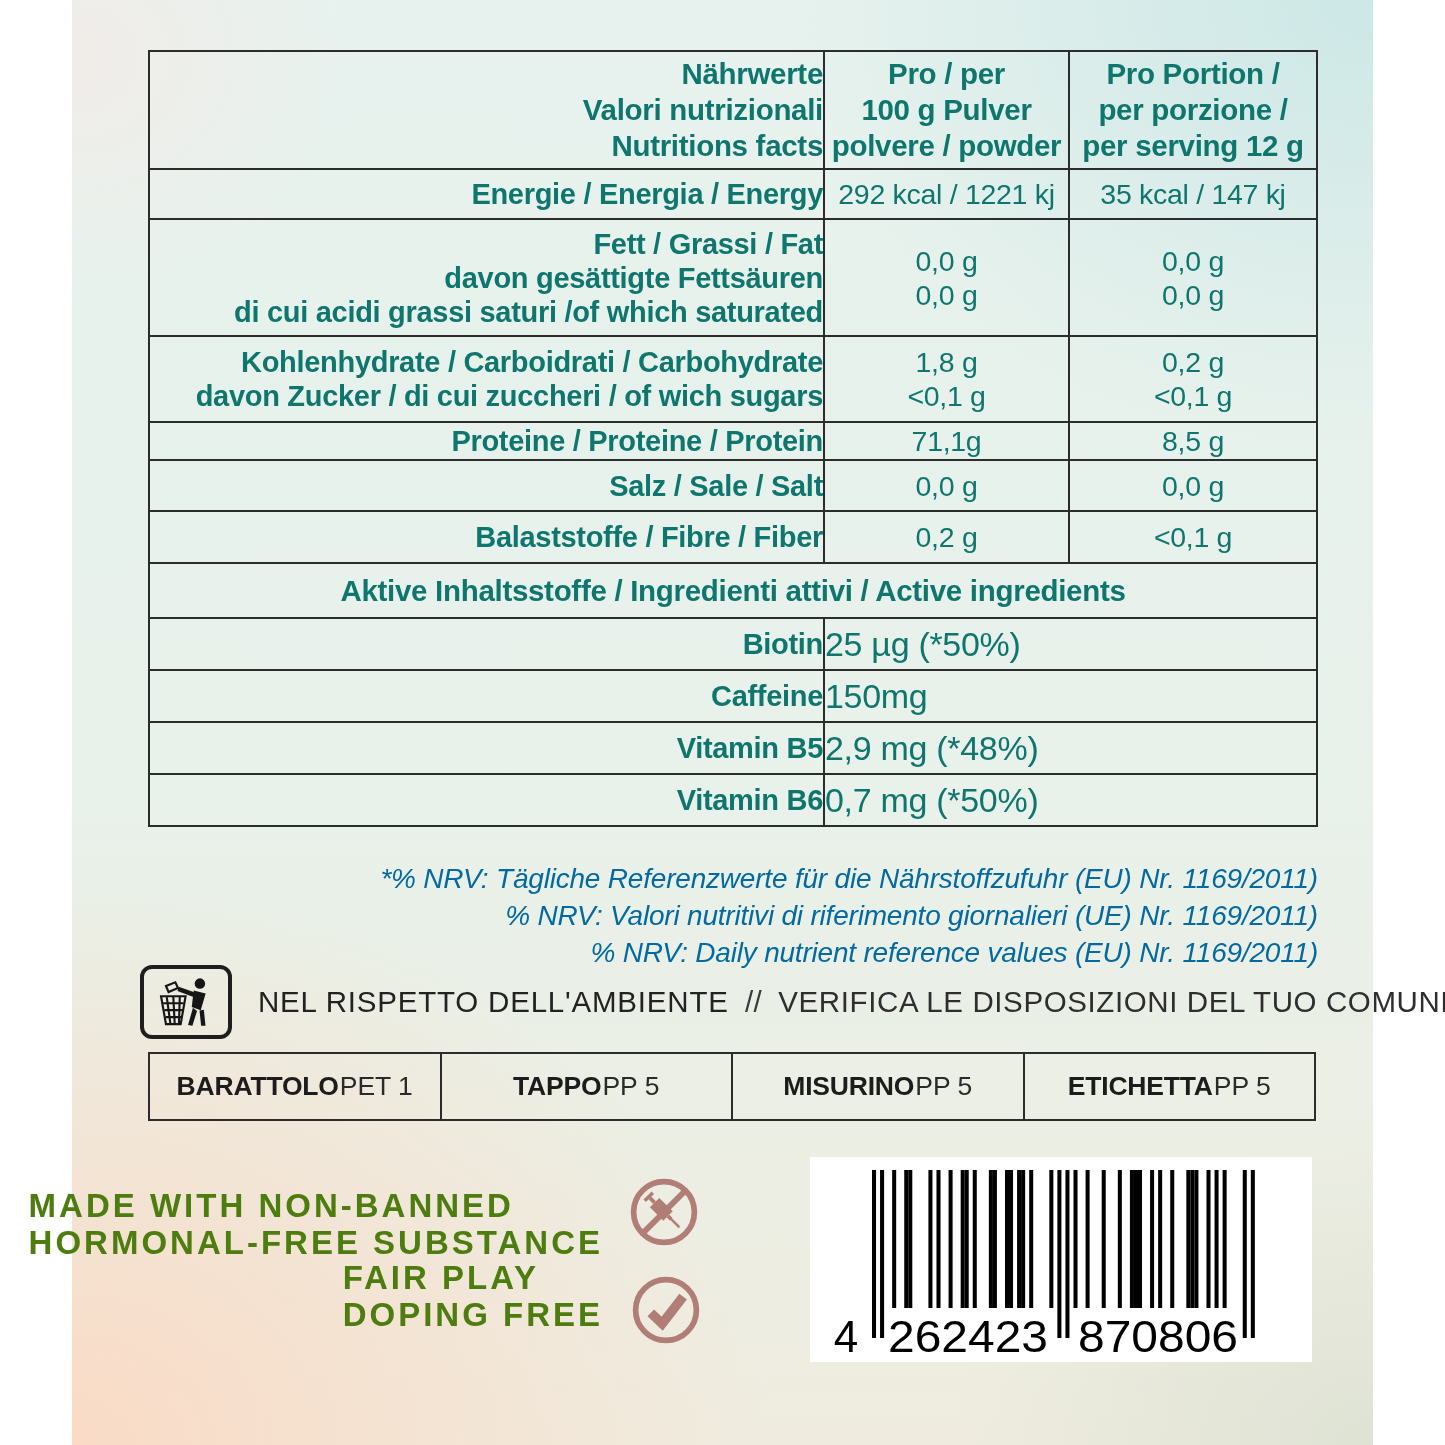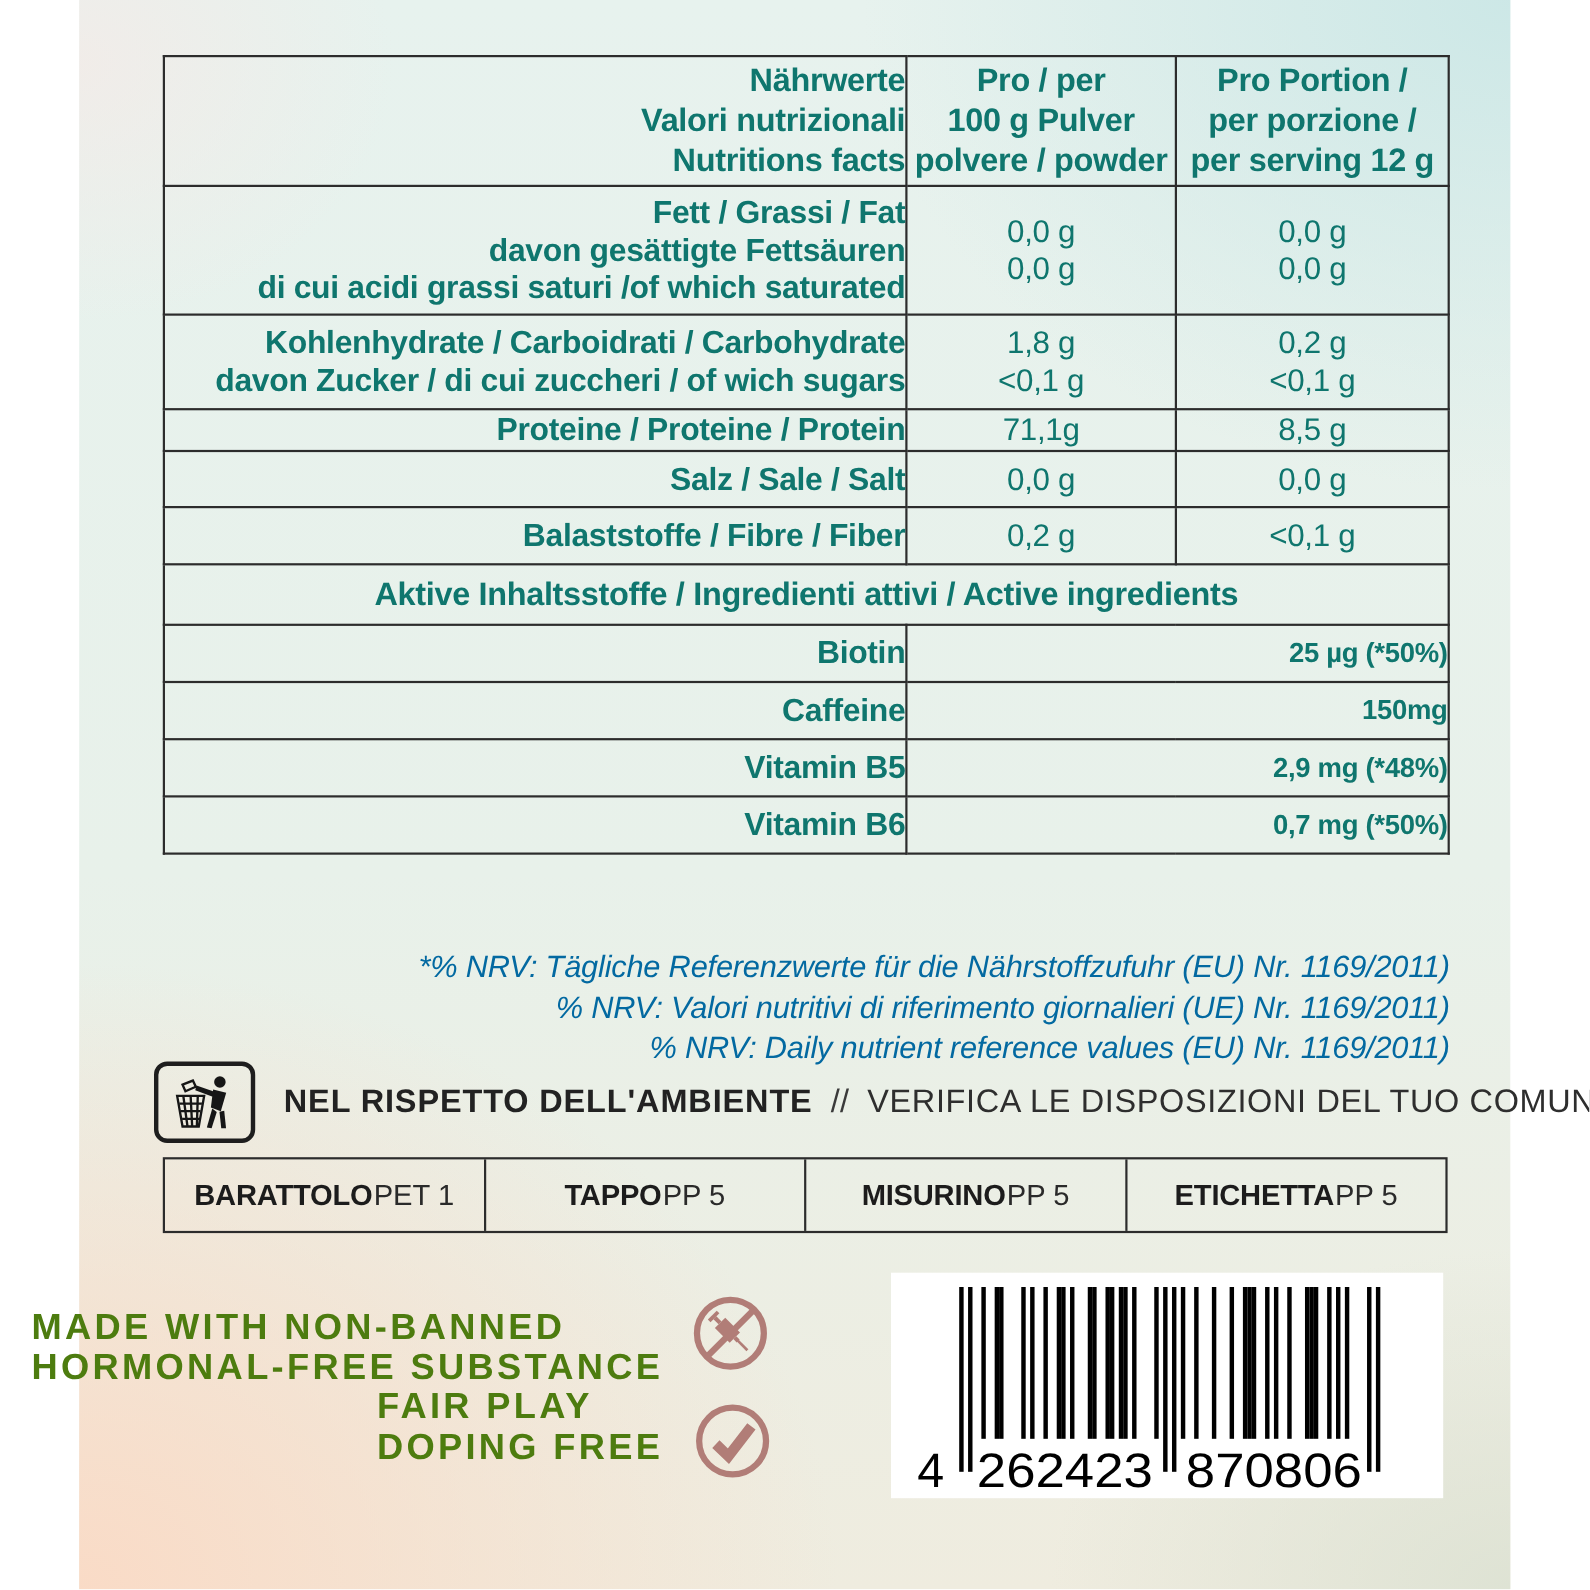--- a/index.html
+++ b/index.html
@@ -27,34 +27,34 @@
     border:2px solid #2c2c2c;padding:0;letter-spacing:-0.3px;
     color:#0f766e;vertical-align:middle;
   }
   .cell-label{font-weight:700;font-size:29px;line-height:34px;text-align:right;padding-right:12px;}
   .cell-val{font-weight:400;font-size:28.5px;line-height:34px;text-align:center;}
   .vtop{vertical-align:top;padding-top:7px;}
   .pre{white-space:pre-line;}
   th.cell-head{font-weight:700;font-size:29.5px;line-height:36px;text-align:center;}
   th.cell-head-first{font-weight:700;font-size:29.5px;line-height:36px;text-align:right;padding-right:14px;}
   td.cell-span-head{font-weight:700;font-size:29.5px;text-align:center;}
-  td.cell-aval{font-weight:700;font-size:25px;text-align:right;padding-right:34px;}
+  td.cell-aval{font-weight:400;font-size:34px;text-align:left;padding-right:34px;}
   .r-header{height:118px}.r-energy{height:50px}.r-fat{height:117px}.r-carbs{height:86px}
   .r-protein{height:38px}.r-salt{height:51px}.r-fiber{height:52px}.r-activeh{height:55px}.r-active{height:52px}
   
   .nrv{
     position:absolute;top:860px;right:127px;text-align:right;
     font-style:italic;font-size:28px;line-height:37px;color:#0369a1;letter-spacing:-0.2px;
   }
   
   .env{position:absolute;left:140px;top:963px;height:78px;display:flex;align-items:center;gap:26px;}
   .tidy-box{width:84px;height:66px;border:4px solid #1e1e1e;border-radius:12px;
     display:flex;align-items:center;justify-content:center;flex:none;background:transparent;}
   .env-text{font-size:29.5px;color:#222;white-space:nowrap;letter-spacing:0.2px;}
-  .env-bold{font-weight:700;letter-spacing:0.8px;}
+  .env-bold{font-weight:400;letter-spacing:0.8px;}
   .env-sep{font-weight:400;color:#3a3a3a;padding:0 8px;}
   .env-rest{font-weight:400;color:#2e2e2e;letter-spacing:0.6px;}
   
   .materials{position:absolute;left:148px;top:1052px;width:1164px;height:65px;
     border:2px solid #2c2c2c;display:flex;}
   .mat-cell{flex:1;border-right:2px solid #2c2c2c;display:flex;align-items:center;justify-content:center;gap:1px;font-size:26.5px;}
   .mat-cell:last-child{border-right:none;}
   .mat-name{font-weight:700;letter-spacing:-0.2px;}
   .mat-code{font-weight:400;color:#2a2a2a;}
   
@@ -85,20 +85,25 @@
         <tr class="r-header">
       <th class="cell-head-first pre">Nährwerte
 Valori nutrizionali
 Nutritions facts</th>
       <th class="cell-head pre">Pro / per
 100 g Pulver
 polvere / powder</th>
       <th class="cell-head pre">Pro Portion /
 per porzione /
 per serving 12 g</th>
+    </tr>
+    <tr class="r-energy">
+      <td class="cell-label">Energie / Energia / Energy</td>
+      <td class="cell-val">292 kcal / 1221 kj</td>
+      <td class="cell-val">35 kcal / 147 kj</td>
     </tr>
     <tr class="r-fat">
       <td class="cell-label pre">Fett / Grassi / Fat
 davon gesättigte Fettsäuren
 di cui acidi grassi saturi /of which saturated</td>
       <td class="cell-val pre vtop">0,0 g
 0,0 g</td>
       <td class="cell-val pre vtop">0,0 g
 0,0 g</td>
     </tr>

